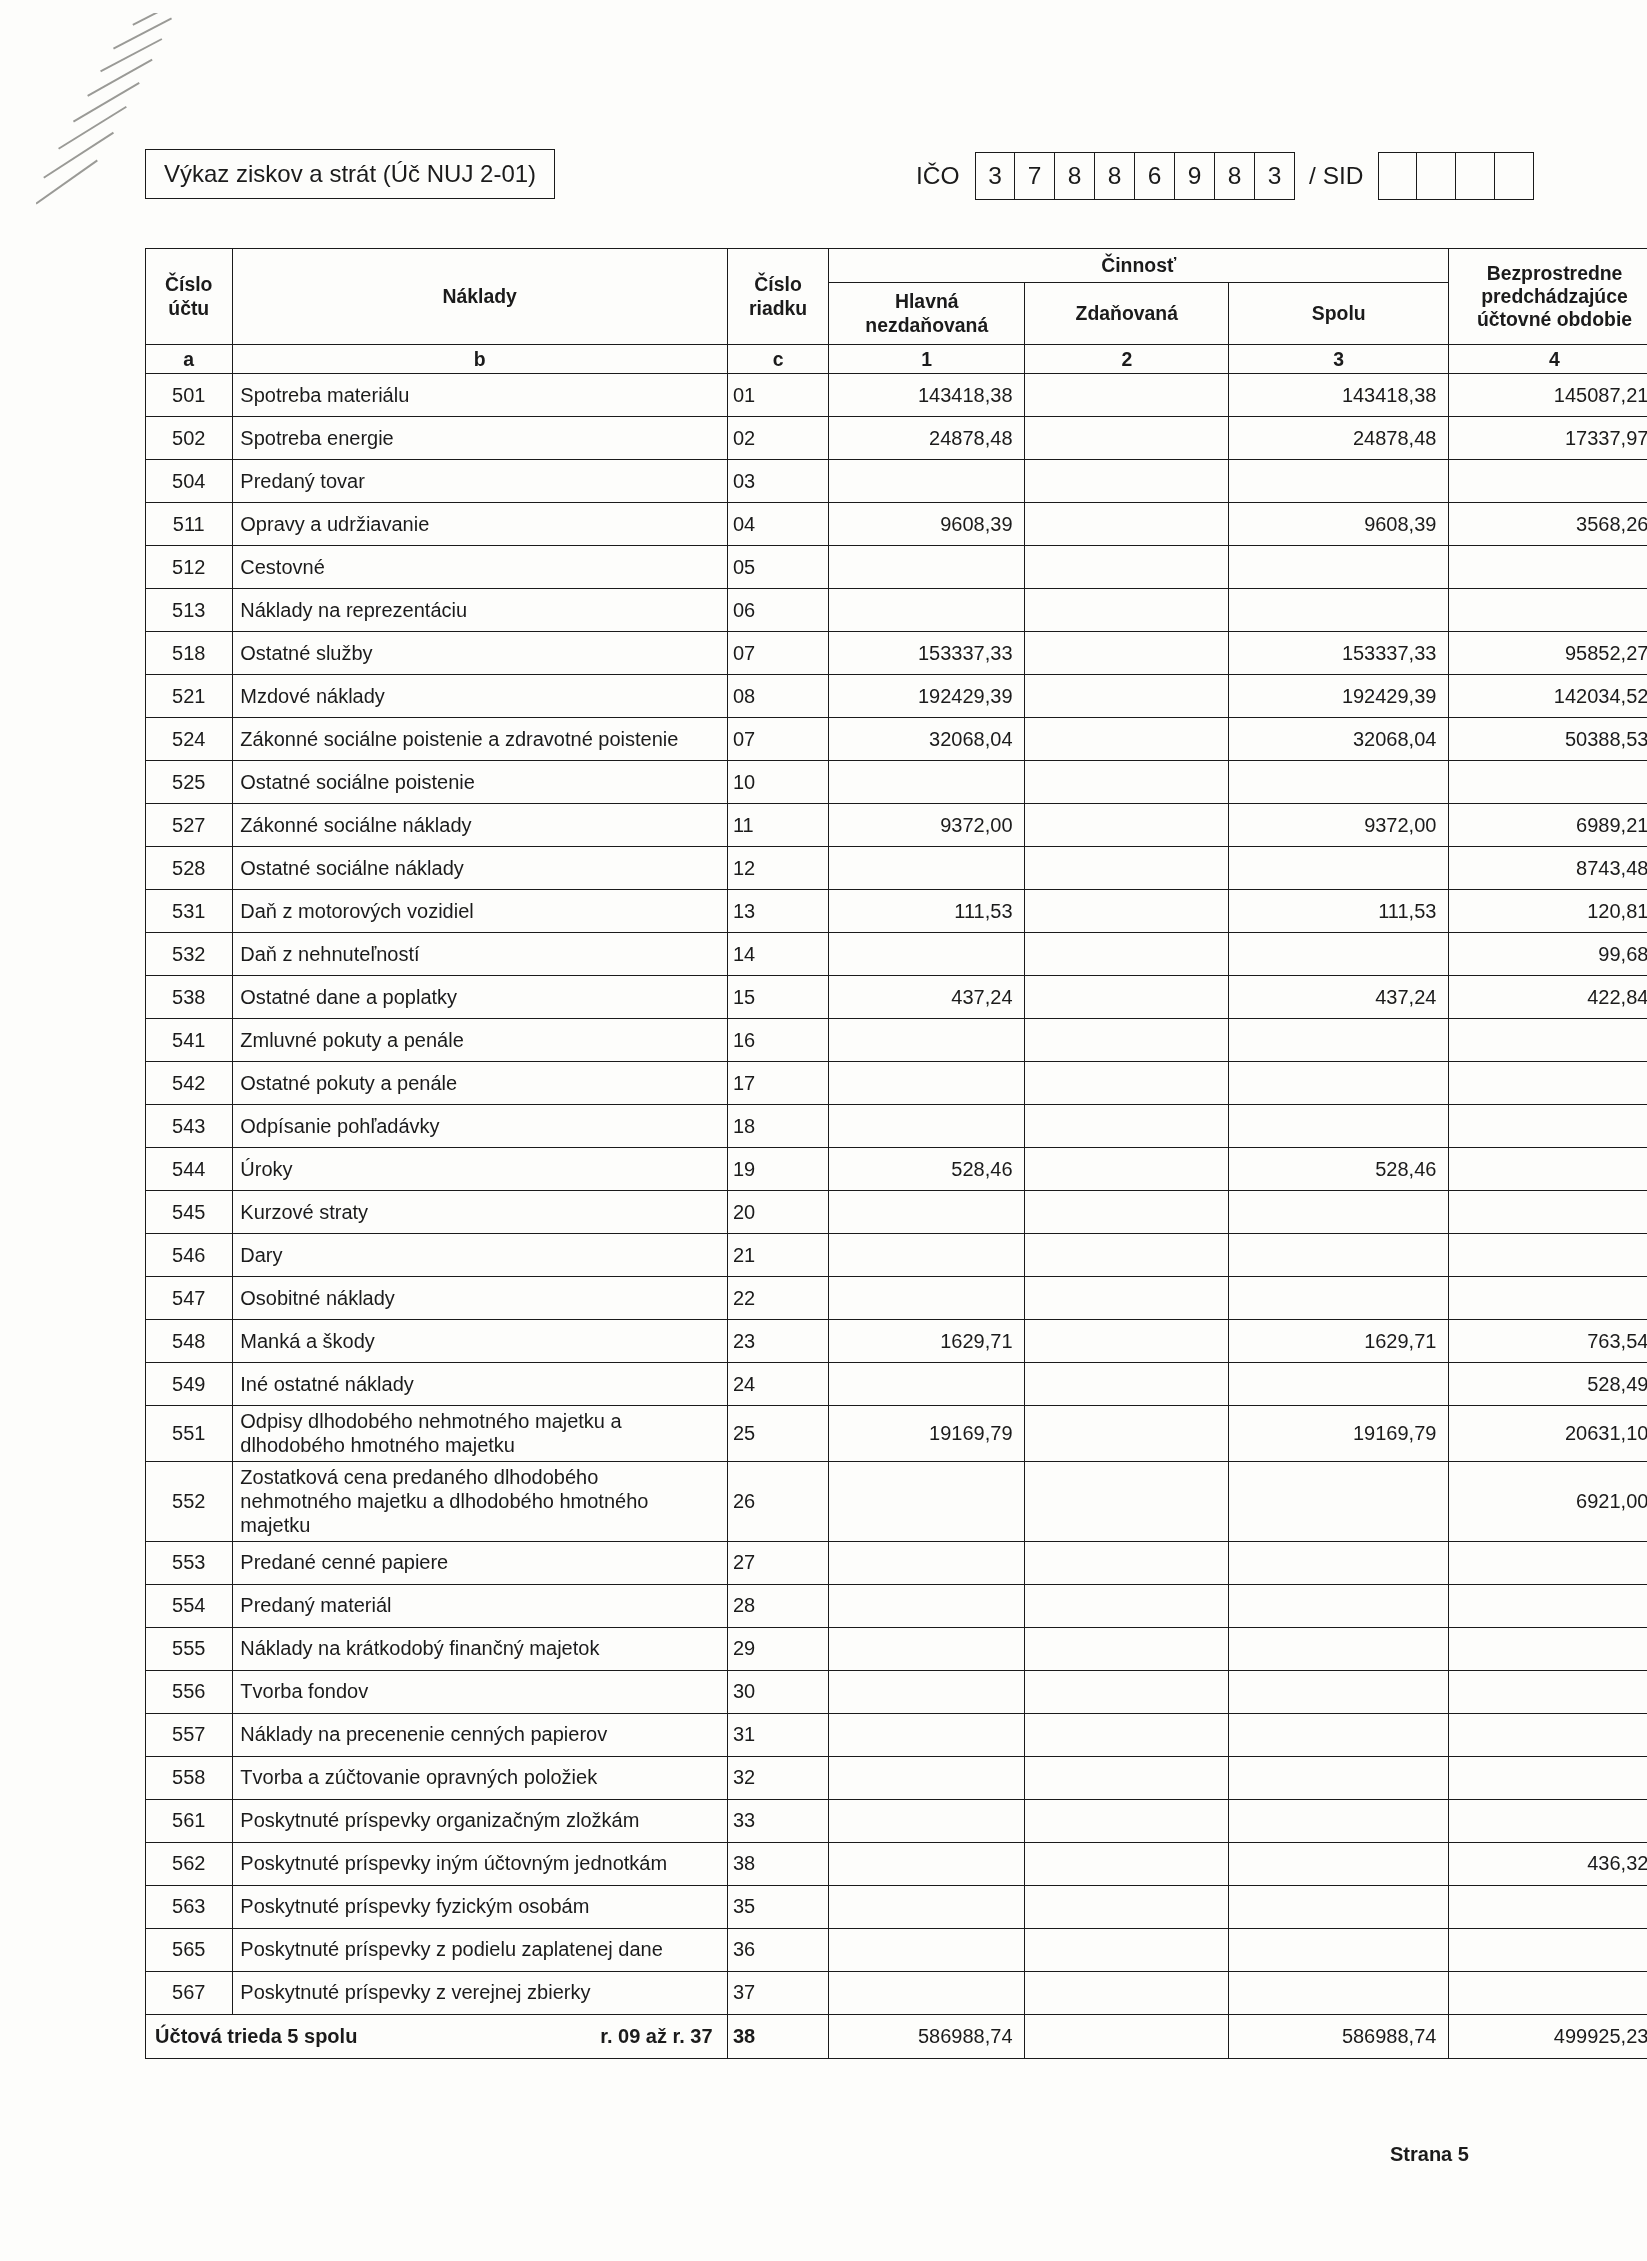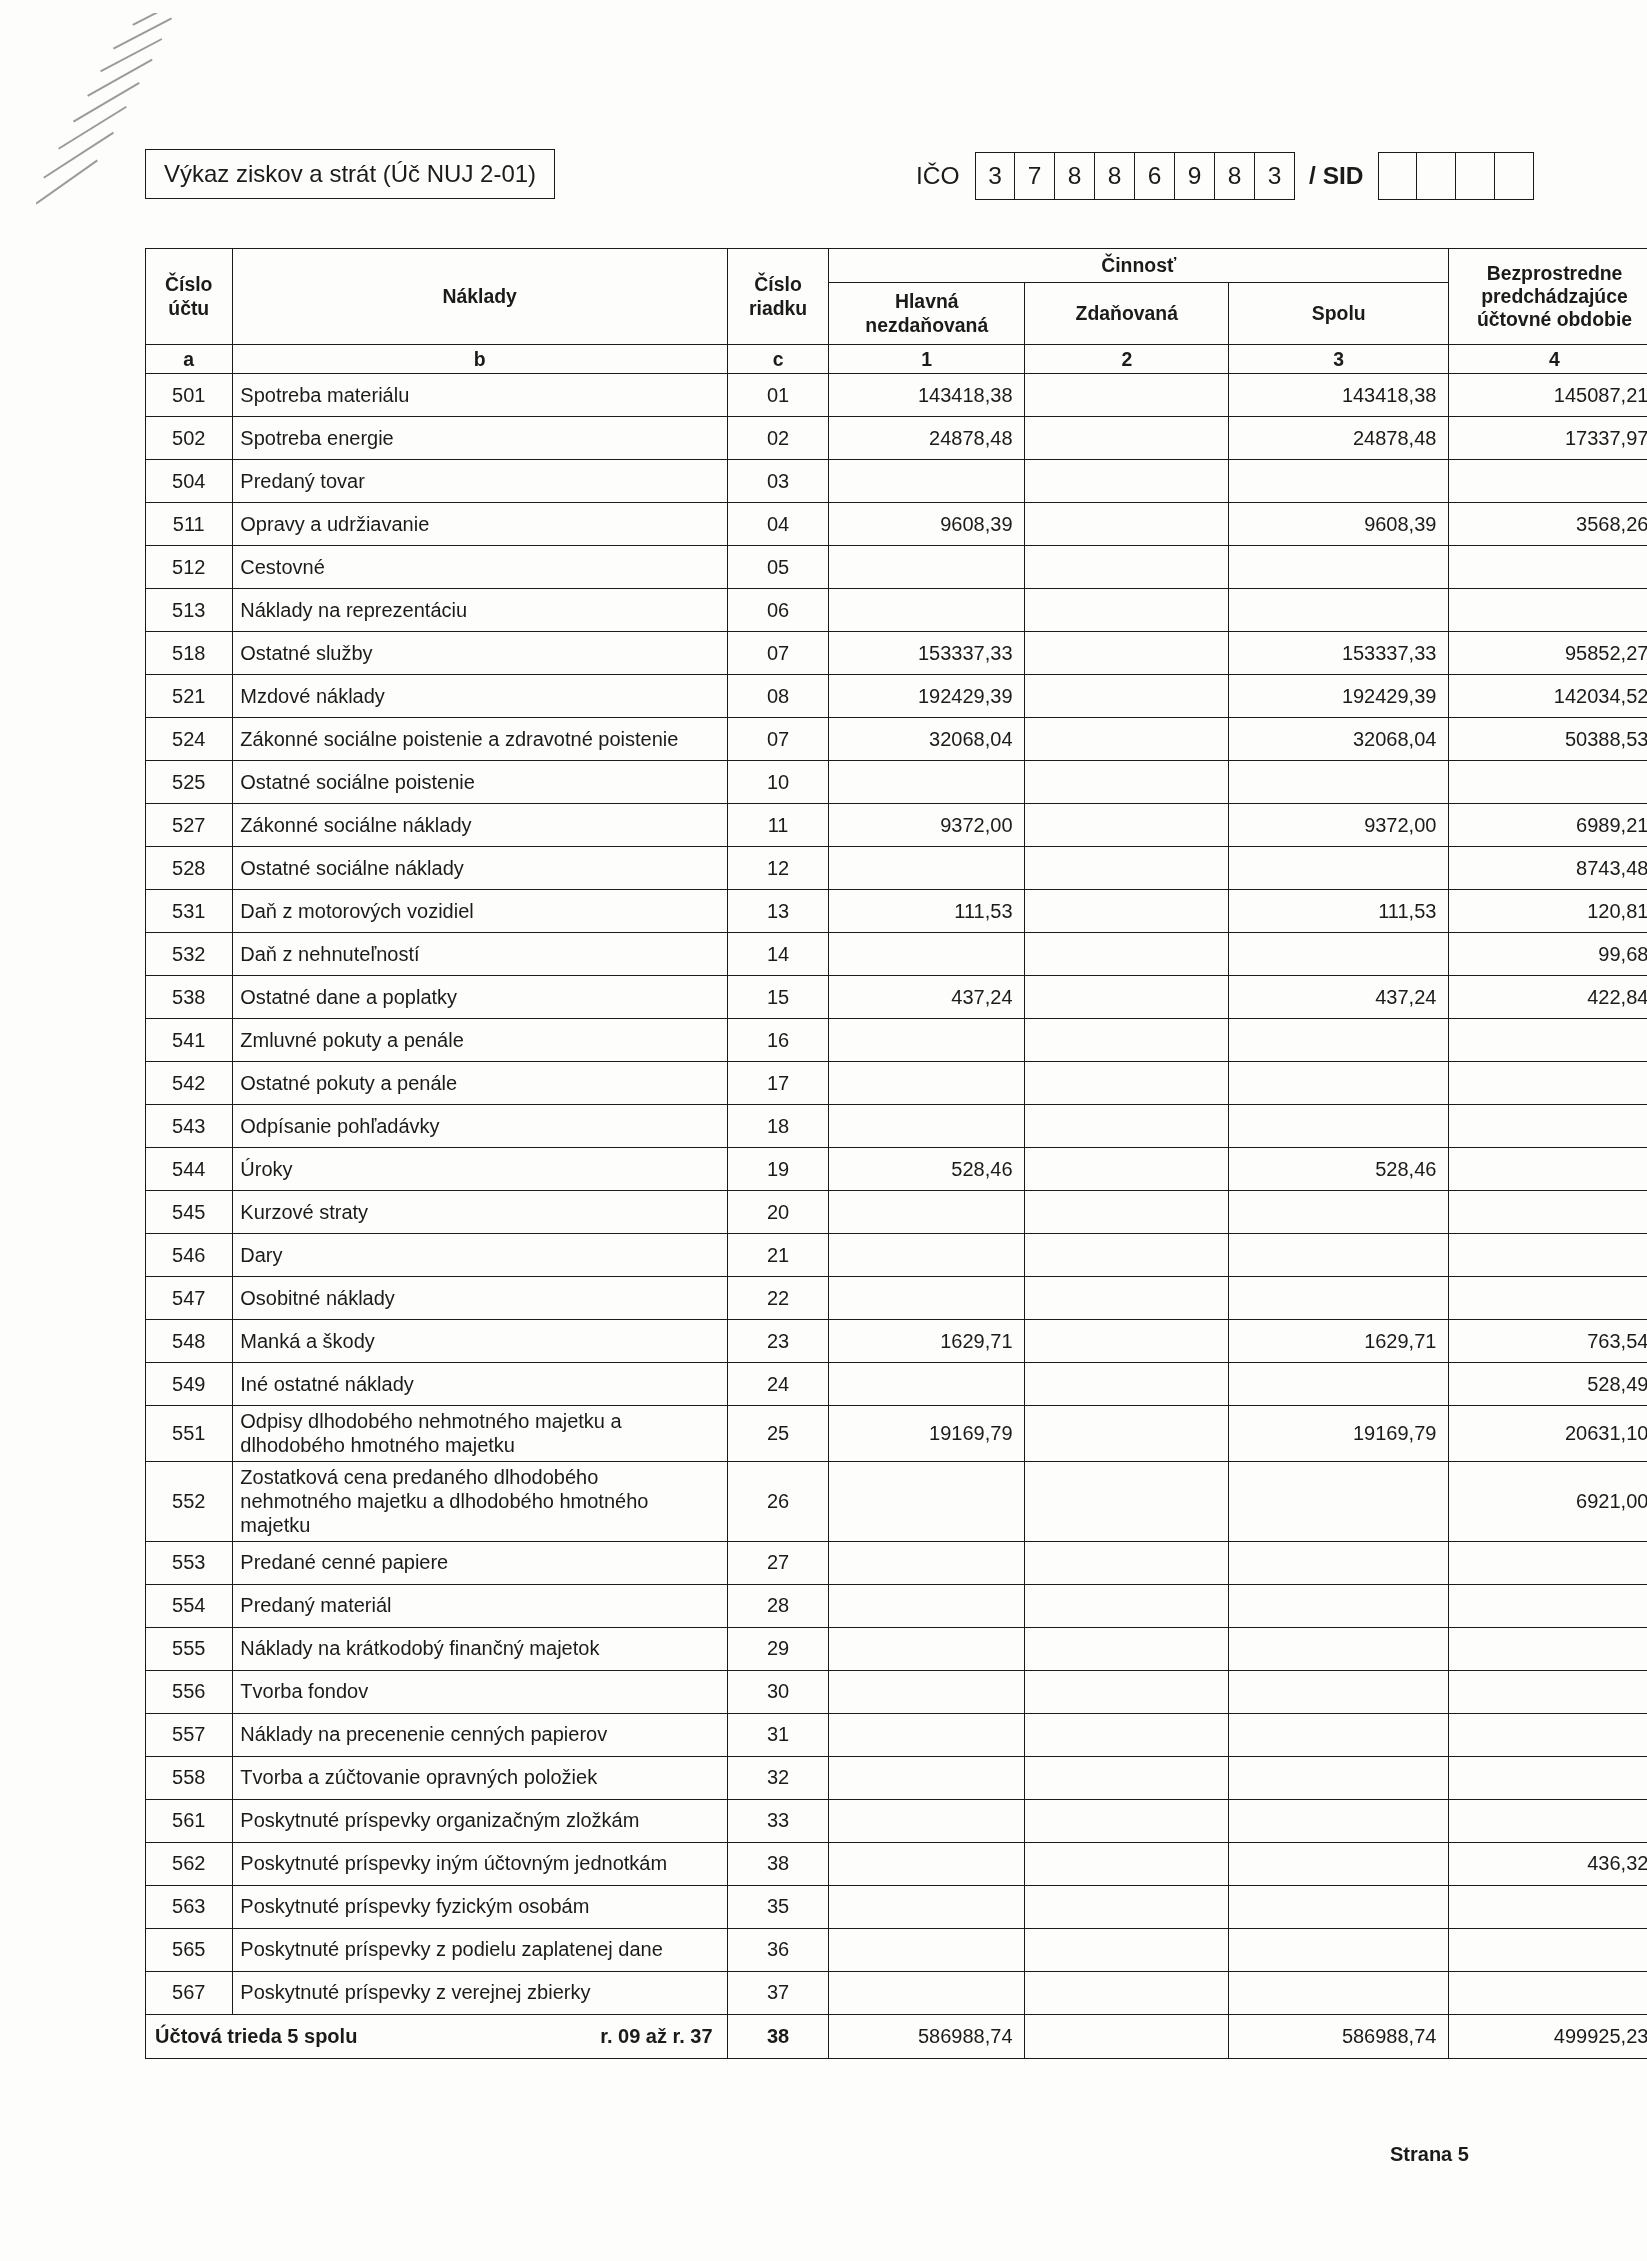--- a/index.html
+++ b/index.html
@@ -35,21 +35,21 @@
   }
   .ico-label { font-size: 24.5px; margin-right: 15.5px; }
   .boxes { display: flex; }
   .digit {
     width: 40px; height: 48px;
     border: 1.9px solid #1b1b1b;
     display: flex; align-items: center; justify-content: center;
     font-size: 24.5px;
   }
   .digit:not(:first-child) { border-left: 0; }
-  .sid-label { font-size: 24.5px; margin: 0 14px; font-weight: bold; }
+  .sid-label { font-size: 24.5px; margin: 0 14px; }
   .sid-cell { width: 39px; }
 
   
   table.main {
     position: absolute;
     left: 145px; top: 248px;
     width: 1516px;
     border-collapse: collapse;
     table-layout: fixed;
     font-size: 20px;
@@ -59,21 +59,21 @@
     vertical-align: middle;
   }
   thead th { font-weight: bold; font-size: 19.4px; text-align: center; padding: 2.6px 3.9px; line-height: 1.2; }
   thead tr.r1 th { height: 34px; }
   thead tr.r2 th { height: 62px; }
   thead tr.sub th { height: 28px; font-size: 19.4px; }
 
   tbody td { height: 43px; padding: 3.9px 5.2px; line-height: 1.18; }
   .c-acct   { text-align: center; }
   .c-name   { text-align: left; padding-left: 7.8px; padding-right: 20px; }
-  .c-rownum { text-align: center; }
+  .c-rownum { text-align: left; }
   .c-amt    { text-align: right; padding-right: 11.6px; }
 
   tfoot td { height: 44px; padding: 3.9px 5.2px; margin-top: 28px; }
   .total-label-flex {
     display: flex; justify-content: space-between; align-items: center;
     font-weight: bold; padding: 0 9px 0 3.9px;
   }
   .bold { font-weight: bold; }
 
   

